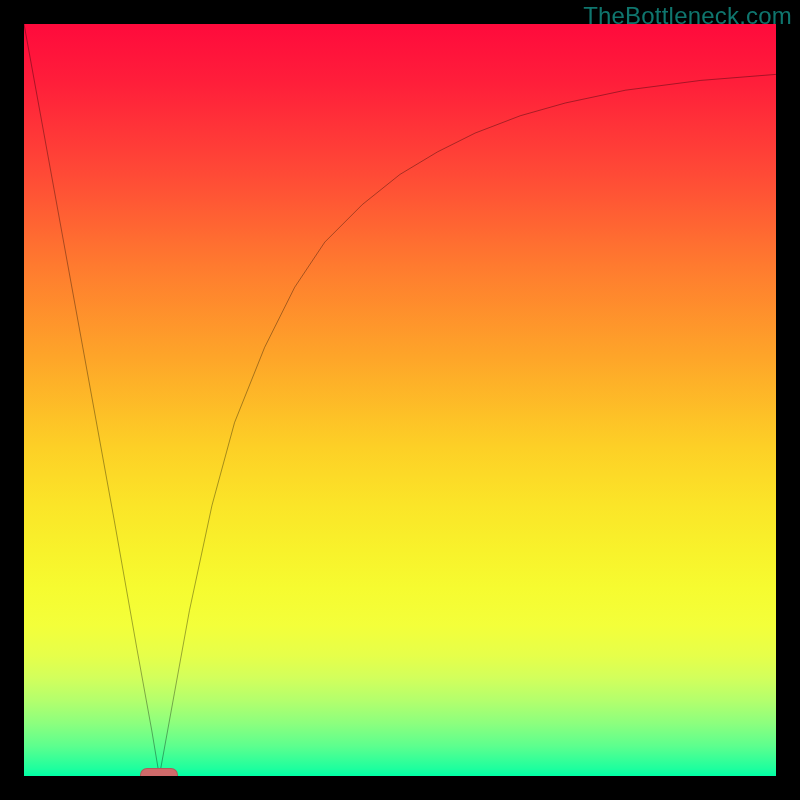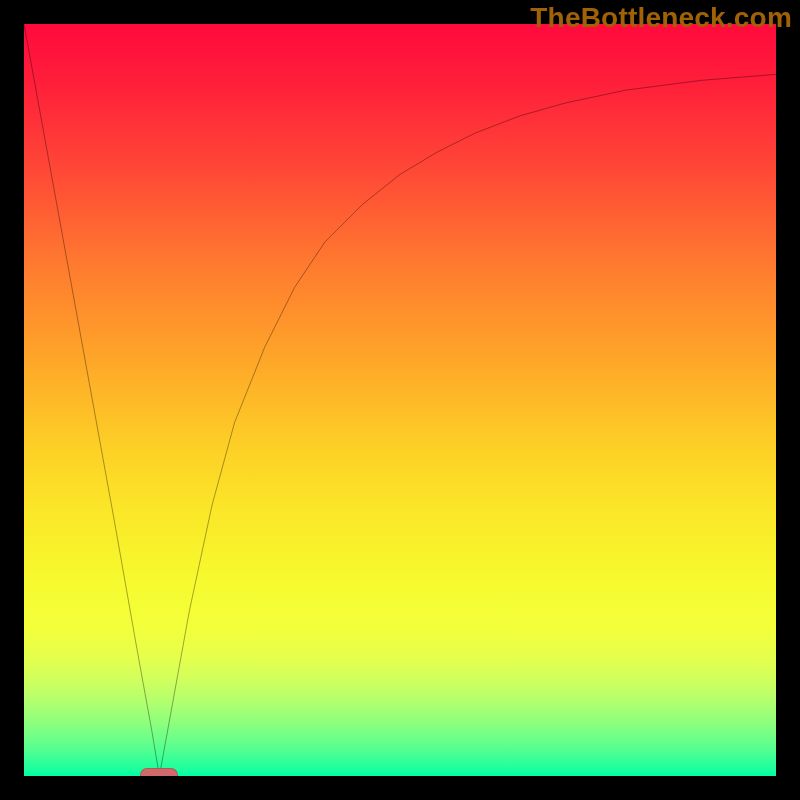--- a/index.html
+++ b/index.html
@@ -51,25 +51,24 @@
   .curve-svg {
     position: absolute;
     inset: 0;
     width: 100%;
     height: 100%;
   }
   .watermark {
     position: absolute;
     top: 2px;
     right: 8px;
-    color: #a16207;
-    font-size: 28px;
+    color: #0f766e;
+    font-size: 24px;
     letter-spacing: 0.2px;
     user-select: none;
-    font-weight: bold;
   }
   .marker {
     position: absolute;
     width: 36px;
     height: 14px;
     border-radius: 7px;
     background: #cf6a6a;
     border: 1px solid rgba(0,0,0,0.15);
     transform: translate(-50%, -50%);
   }

